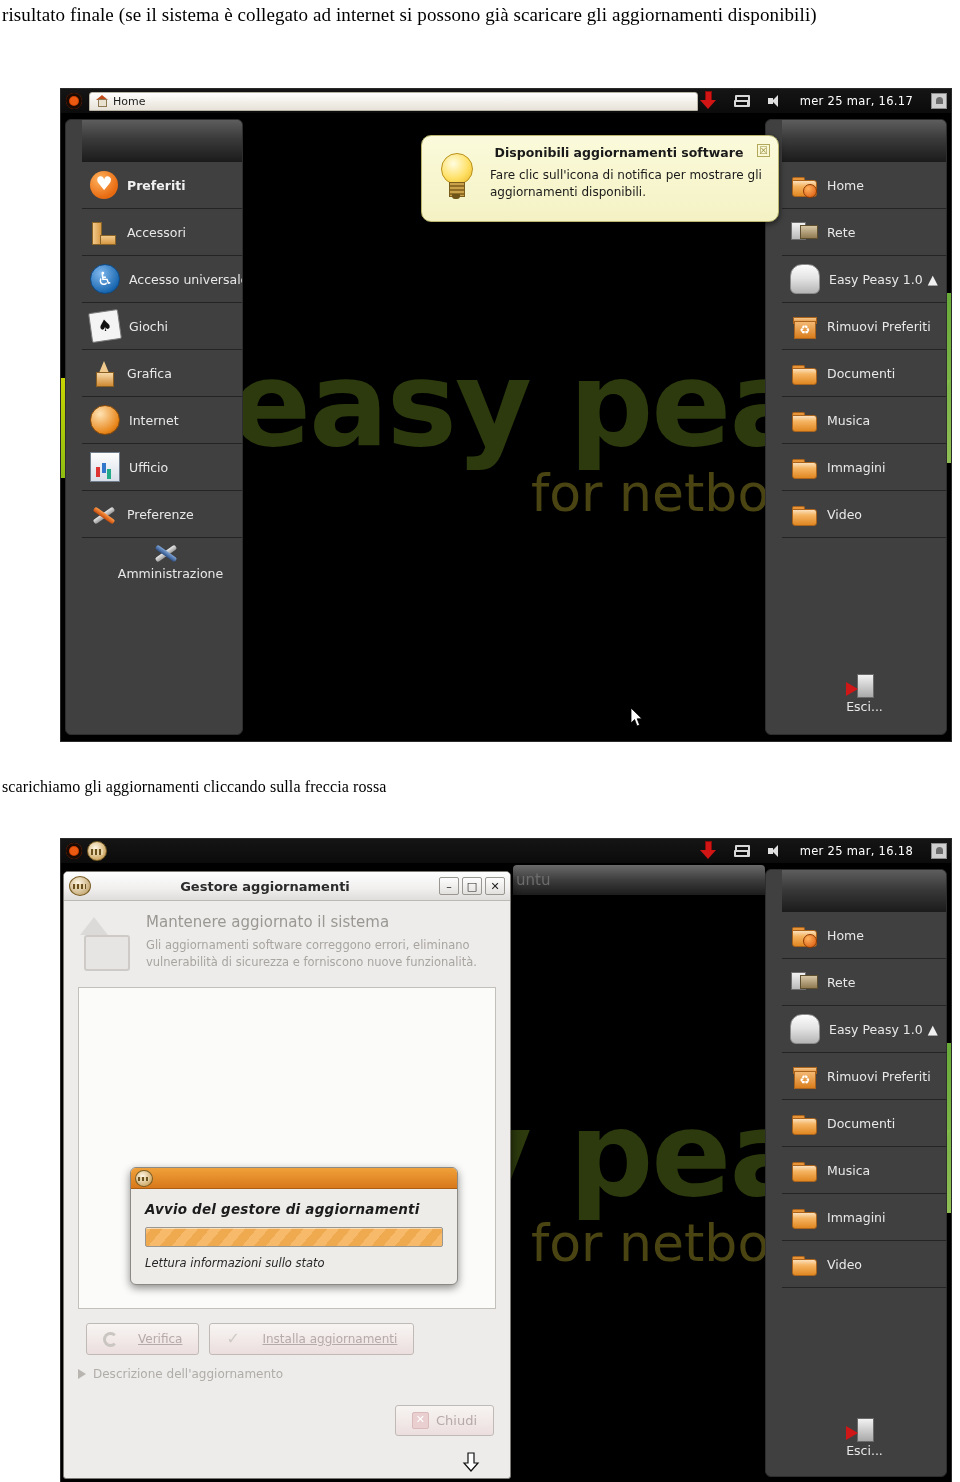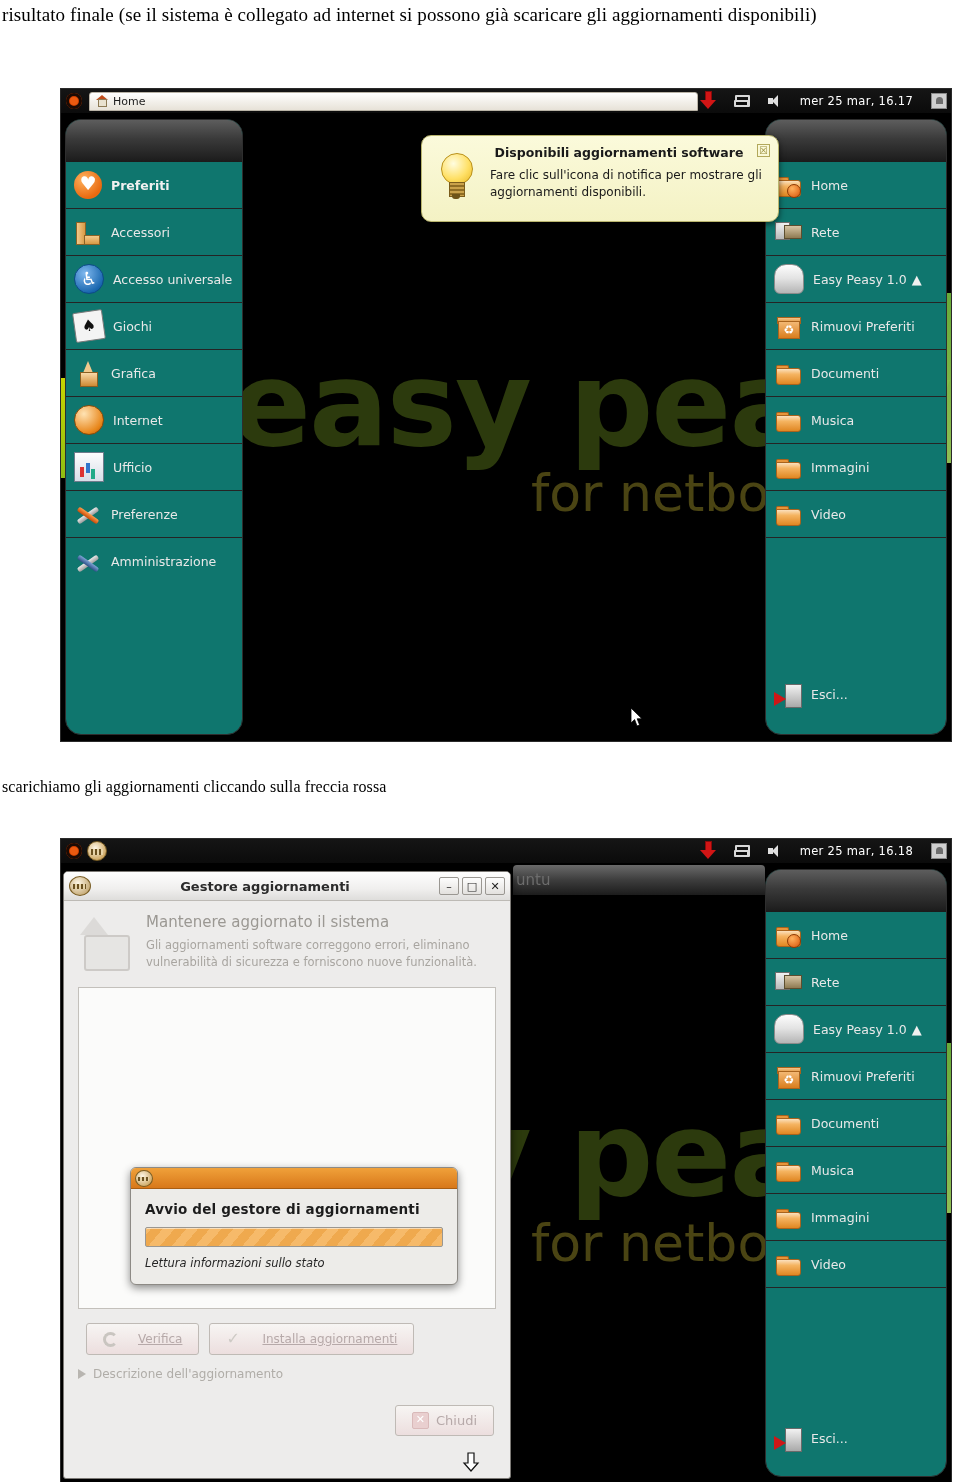--- a/index.html
+++ b/index.html
@@ -189,44 +189,45 @@
   }
   .green-edge-left{
     position:absolute;left:0;top:265px;width:6px;height:100px;
     background:linear-gradient(to bottom,#c8d400,#8fbf12);
   }
 
   
   .pane {
     position: absolute;
     top: 6px;
-    background: #0f766e;
+    background: #404040;
     border: 1px solid #2e2e2e;
-    border-radius: 16px;
+    border-radius: 6px;
     box-sizing: border-box;
     overflow: hidden;
+    padding-left: 16px;
   }
   .pane-left { left: 4px; width: 178px; bottom: 6px; }
   .pane-right{ right: 4px; width: 182px; bottom: 6px; }
   .pane-head {
     height: 42px;
     background: linear-gradient(to bottom,#5d5d5d 0%,#3a3a3a 45%,#1b1b1b 100%);
   }
   .pane-left .pane-head{ width: 700px; }
   .pane-right .pane-head{ width: 100%; }
   .mitem {
     display: flex;
     align-items: center;
     height: 47px;
     padding-left: 8px;
     border-bottom: 1px solid #242424;
     position: relative;
     box-sizing: border-box;
   }
-  .mitem:last-child{ border-bottom: none; }
+  .mitem:last-child{ border-bottom: none; flex-direction: column; }
   .mitem .lbl {
     font-family: "DejaVu Sans", sans-serif;
     font-size: 12.5px;
     color: #e8e8e8;
     margin-left: 9px;
     white-space: nowrap;
   }
   .mitem.fav .lbl { color: #f0f0f0; font-weight: bold; }
   .ic { width: 28px; height: 28px; flex: 0 0 auto; position: relative; }
 
@@ -614,20 +615,21 @@
     background:repeating-linear-gradient(to right,#6b5120 0 2px,#e6d3a8 2px 4px);
   }
   .progdlg .pbody{ padding: 12px 14px 14px 14px; }
   .prog-head{
     font-family:"DejaVu Sans", sans-serif;
     font-weight: bold;
     font-size: 13.5px;
     color: #1c1c1c;
     margin-bottom: 10px;
     letter-spacing:.2px;
+    font-style:italic;
   }
   .pbar{
     height: 18px;
     border: 1px solid #9a9791;
     border-radius: 2px;
     background: repeating-linear-gradient(
       -50deg,
       #f6ba6a 0 9px,
       #efa94e 9px 18px
     );

